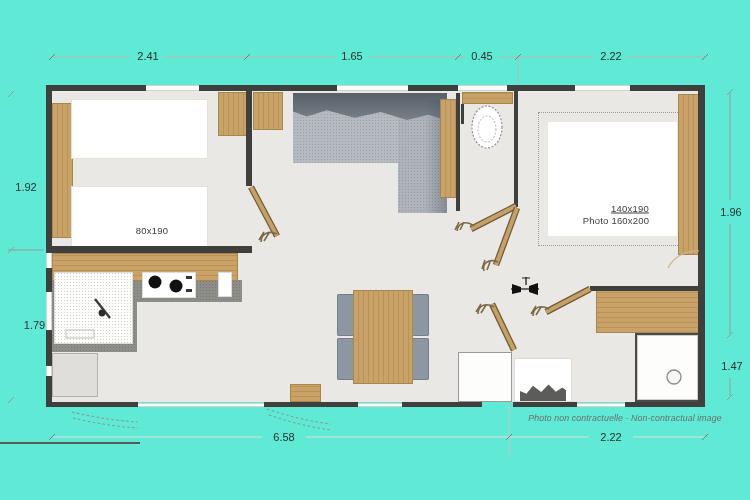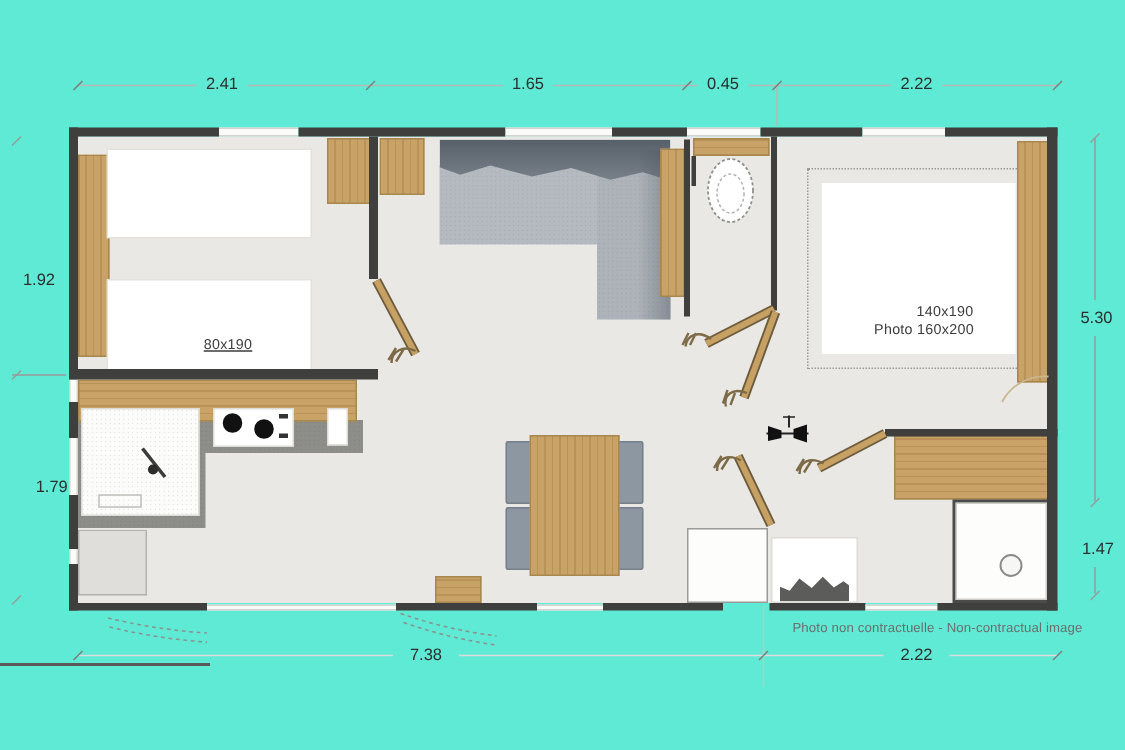--- a/index.html
+++ b/index.html
@@ -16,21 +16,21 @@
   .wood-v{background:#c9a267;background-image:repeating-linear-gradient(90deg,rgba(122,83,32,.20) 0 1px,transparent 1px 5px);box-shadow:inset 0 0 0 1px #a8874f;}
   
   .whitebox{background:#ffffff;box-shadow:inset 0 0 0 1px #dedcd6;}
   .outline{background:#fdfdfc;box-shadow:inset 0 0 0 1px #9a9a96;}
   .gray-counter{background:#8d8d8a;background-image:radial-gradient(rgba(60,60,58,.25) .5px,transparent .6px);background-size:3px 3px;}
   .speckle{background-image:radial-gradient(rgba(90,95,100,.28) .5px,transparent .6px);background-size:3px 3px;}
   .chair{background:#8d97a1;border-radius:2px;box-shadow:inset 0 0 0 1px #76808a;}
   
   .dim{position:absolute;transform:translate(-50%,-50%);font-size:11px;color:#2e2e2e;white-space:nowrap;}
   .room-label{position:absolute;transform:translate(-50%,-50%);font-size:9.5px;font-weight:500;color:#3c3c3c;white-space:nowrap;letter-spacing:.2px;}
-  .note{position:absolute;transform:translate(-50%,-50%);font-size:8.8px;color:#6e6e6e;white-space:nowrap;letter-spacing:.1px;}
+  .note{position:absolute;transform:translate(-50%,-50%);font-size:8.8px;color:#6e6e6e;white-space:nowrap;letter-spacing:.1px;font-style:italic;}
   svg.overlay{position:absolute;left:0;top:0;pointer-events:none;}
 </style>
 </head>
 <body>
 
 <div id="stage">
 
   <div class="abs floor" style="left:52px;top:91px;width:646px;height:311px;"></div>
 
   <div class="abs wood-v" style="left:52px;top:103px;width:21px;height:135px;"></div>
@@ -225,24 +225,24 @@
   </svg>
 
   <div class="dim" style="left:148px;top:56px;">2.41</div>
   <div class="dim" style="left:352px;top:56px;">1.65</div>
   <div class="dim" style="left:482px;top:56px;">0.45</div>
   <div class="dim" style="left:611px;top:56px;">2.22</div>
 
   <div class="dim" style="left:11px;top:187px;margin-left:15px;">1.92</div>
   <div class="dim" style="left:11px;top:325px;padding-left:47px;">1.79</div>
 
-  <div class="dim" style="left:731px;top:212px;">5.30</div>
+  <div class="dim" style="left:731px;top:212px;">1.96</div>
   <div class="dim" style="left:732px;top:366px;">1.47</div>
 
-  <div class="dim" style="left:284px;top:437px;">7.38</div>
+  <div class="dim" style="left:284px;top:437px;">6.58</div>
   <div class="dim" style="left:611px;top:437px;">2.22</div>
 
-  <div class="room-label" style="left:152px;top:230px;text-decoration:underline;">80x190</div>
-  <div class="room-label" style="left:630px;top:208px;">140x190</div>
+  <div class="room-label" style="left:152px;top:230px;">80x190</div>
+  <div class="room-label" style="left:630px;top:208px;text-decoration:underline;">140x190</div>
   <div class="room-label" style="left:616px;top:220px;">Photo 160x200</div>
 
   <div class="note" style="left:625px;top:418px;">Photo non contractuelle - Non-contractual image</div>
 </div>
 
 </body></html>

